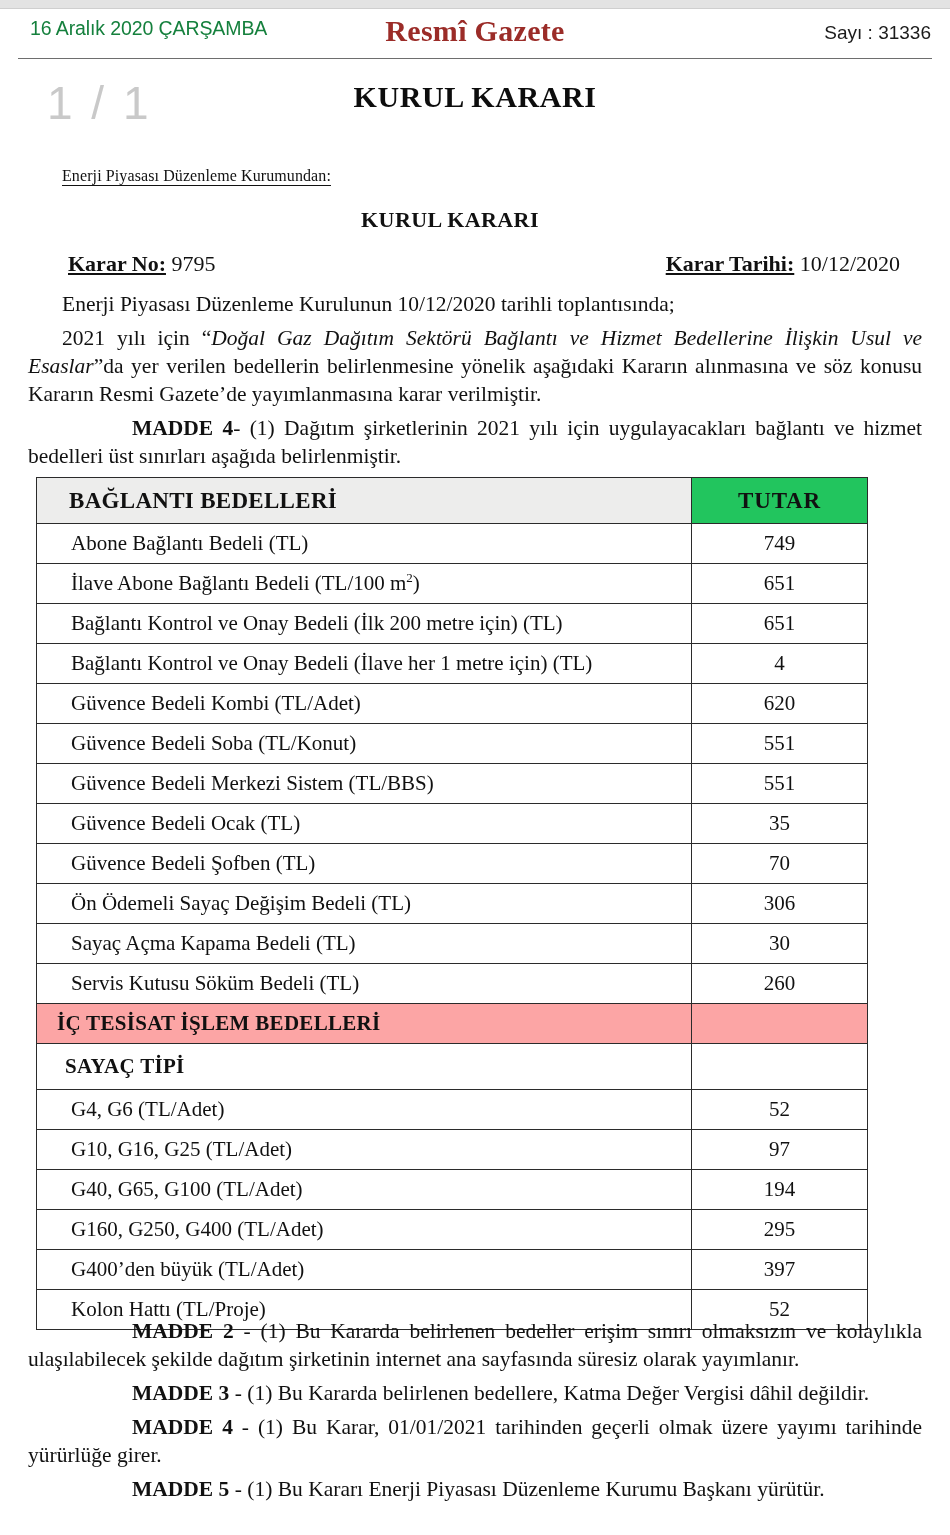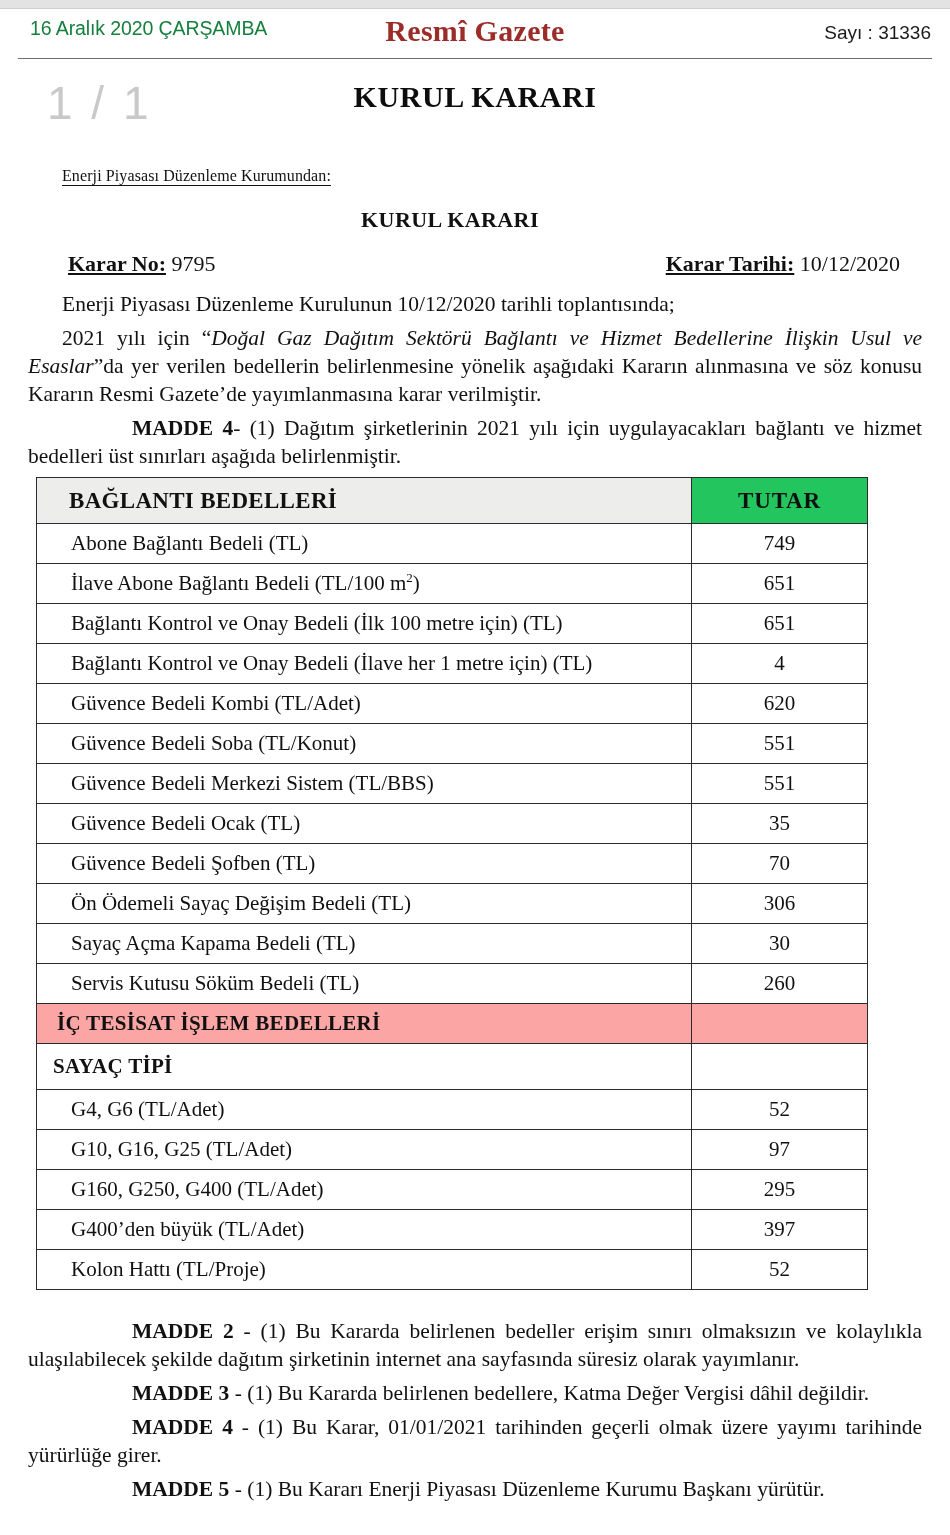--- a/index.html
+++ b/index.html
@@ -184,21 +184,21 @@
     font-weight: bold;
     letter-spacing: 0.3px;
     margin-left: 18px;
   }
   .fees-table tr.section td.label { padding-left: 20px; }
   .fees-table tr.subsection td {
     font-weight: bold;
     letter-spacing: 0.3px;
     height: 33px;
   }
-  .fees-table tr.subsection td.label { padding-left: 16px; }
+  .fees-table tr.subsection td.label { padding-left: 28px; }
   .fees-table td.head-label {
     background: #ededec;
     font-weight: bold;
     font-size: 23px;
     padding-left: 32px;
     letter-spacing: 0.3px;
     height: 33px;
   }
   .fees-table td.head-amount {
     background: #22c55e;
@@ -259,21 +259,21 @@
     </tr>
   <tr>
         <td class="label">Abone Bağlantı Bedeli (TL)</td>
         <td class="amount">749</td>
       </tr>
       <tr>
         <td class="label">İlave Abone Bağlantı Bedeli (TL/100 m<sup>2</sup>)</td>
         <td class="amount">651</td>
       </tr>
       <tr>
-        <td class="label">Bağlantı Kontrol ve Onay Bedeli (İlk 100 metre için) (TL)</td>
+        <td class="label">Bağlantı Kontrol ve Onay Bedeli (İlk 200 metre için) (TL)</td>
         <td class="amount">651</td>
       </tr>
       <tr>
         <td class="label">Bağlantı Kontrol ve Onay Bedeli (İlave her 1 metre için) (TL)</td>
         <td class="amount">4</td>
       </tr>
       <tr>
         <td class="label">Güvence Bedeli Kombi (TL/Adet)</td>
         <td class="amount">620</td>
       </tr>
@@ -313,20 +313,24 @@
         <td class="label">SAYAÇ TİPİ</td>
         <td class="amount"></td>
       </tr>
       <tr>
         <td class="label">G4, G6 (TL/Adet)</td>
         <td class="amount">52</td>
       </tr>
       <tr>
         <td class="label">G10, G16, G25 (TL/Adet)</td>
         <td class="amount">97</td>
+      </tr>
+      <tr>
+        <td class="label">G40, G65, G100 (TL/Adet)</td>
+        <td class="amount">194</td>
       </tr>
       <tr>
         <td class="label">G160, G250, G400 (TL/Adet)</td>
         <td class="amount">295</td>
       </tr>
       <tr>
         <td class="label">G400’den büyük (TL/Adet)</td>
         <td class="amount">397</td>
       </tr>
       <tr>

